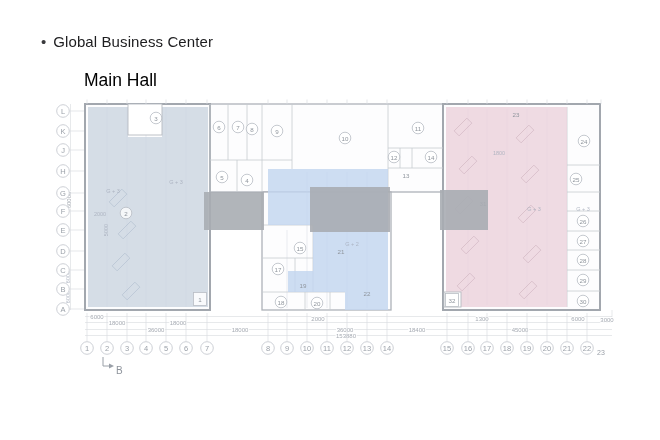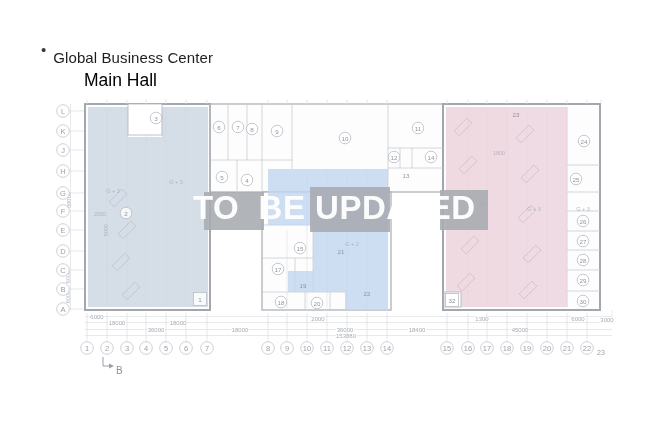--- a/index.html
+++ b/index.html
@@ -1,20 +1,20 @@
 <!DOCTYPE html>
 <html><head>
 <meta charset="utf-8">
 <style>
   html,body{margin:0;padding:0;background:#ffffff;}
   .stage{position:relative;width:660px;height:440px;background:#ffffff;overflow:hidden;
          font-family:"Liberation Sans",sans-serif;}
   .title-row{position:absolute;left:41px;top:33px;display:flex;align-items:center;gap:7px;}
   .bullet{font-size:15px;color:#3a3a3c;line-height:1;}
-  .title{font-size:15px;color:#1d1d1f;letter-spacing:.1px;margin-top:16px;}
+  .title{font-size:15px;color:#1d1d1f;letter-spacing:.1px;}
   .subtitle{position:absolute;left:84px;top:70px;font-size:17.5px;font-weight:500;}
   .plan-wrap{position:absolute;left:0;top:0;width:660px;height:440px;}
   svg{position:absolute;left:0;top:0;}
   svg text{font-family:"Liberation Sans","DejaVu Sans",sans-serif;}
   .watermark{position:absolute;left:193px;top:189px;font-size:33px;font-weight:800;
              letter-spacing:.5px;white-space:pre;color:#ffffff;opacity:.97;}
 </style>
 </head>
 <body>
 
@@ -308,15 +308,14 @@
         <text x="116" y="374" font-size="10" fill="#8d939b">B</text>
       </g>
 
       <g opacity="0.9">
         <rect x="204" y="192" width="60" height="38" fill="#a9adb3"></rect>
         <rect x="310" y="187" width="80" height="45" fill="#a9adb3"></rect>
         <rect x="440" y="190" width="48" height="40" fill="#a9adb3"></rect>
       </g>
     </svg>
 
-    <div class="watermark" style="color: rgb(255, 255, 255);">TO  BE UPDATED</div>
   </div>
 </div>
 
 </body></html>

